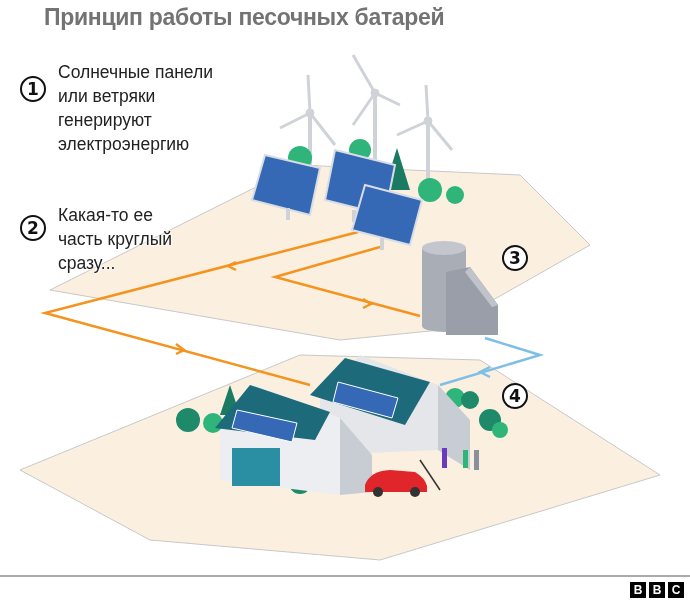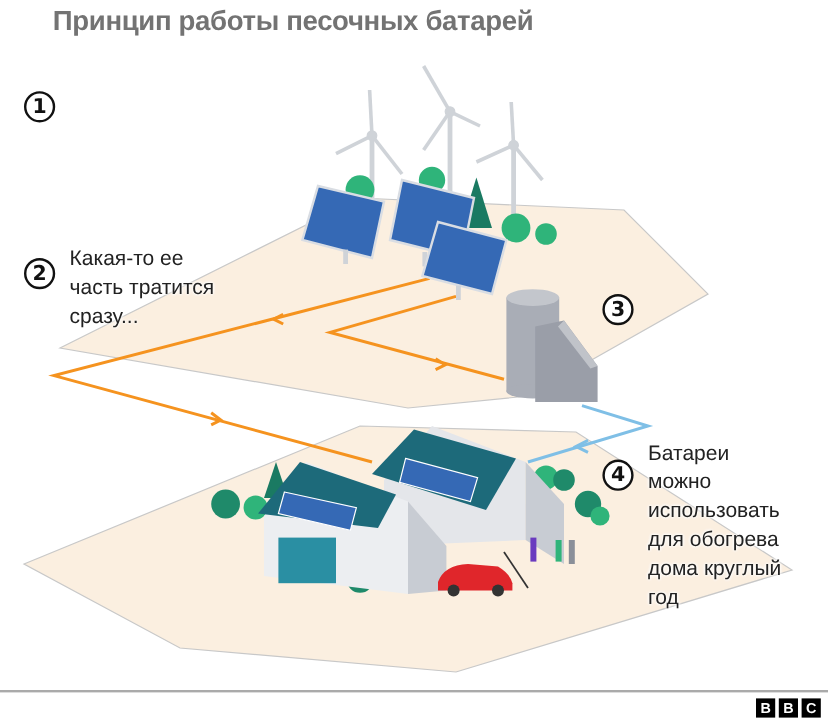--- a/index.html
+++ b/index.html
@@ -120,41 +120,39 @@
 
   <g>
     <rect x="442" y="448" width="5" height="20" fill="#6a3bbf"></rect>
     <rect x="463" y="450" width="5" height="18" fill="#2fb47a"></rect>
     <rect x="474" y="450" width="5" height="20" fill="#8a8f99"></rect>
   </g>
 </svg>
 
 <div class="step" style="left:20px;top:60px;">
   <div class="num" style="margin-top:16px;margin-right:12px;">1</div>
+  <div class="txt">Солнечные панели
+или ветряки
+генерируют
+электроэнергию</div>
 </div>
 
 <div class="step" style="left:20px;top:203px;">
   <div class="num" style="margin-top:12px;margin-right:12px;">2</div>
   <div class="txt">Какая-то ее
-часть тратится
+часть круглый
 сразу...</div>
 </div>
 
 <div class="step" style="left:502px;top:117px;">
   <div class="num" style="margin-top:128px;margin-right:4px;">3</div>
 </div>
 
 <div class="step" style="left:502px;top:365px;">
   <div class="num" style="margin-top:18px;margin-right:12px;">4</div>
-  <div class="txt">Батареи
-можно
-использовать
-для обогрева
-дома круглый
-год</div>
 </div>
 
 <div class="footer-line"></div>
 <div class="bbc">
   <span>B</span>
   <span>B</span>
   <span>C</span>
 </div>
 
 </body></html>

